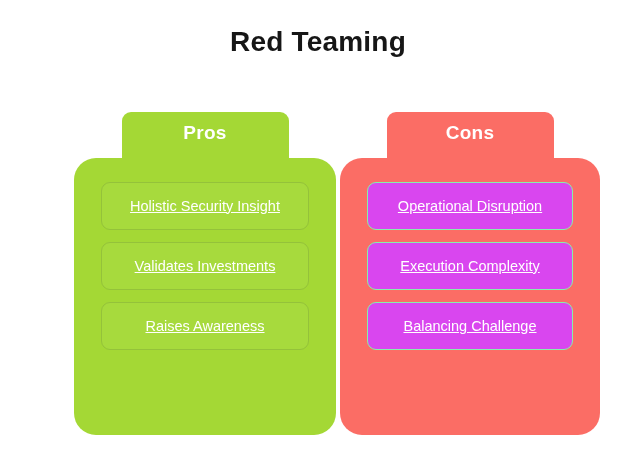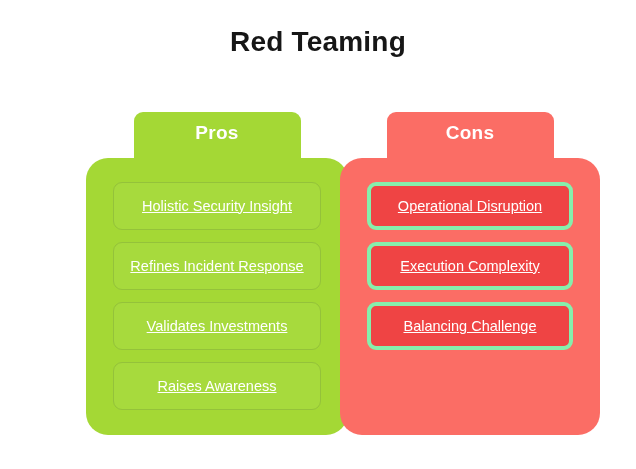--- a/index.html
+++ b/index.html
@@ -31,21 +31,21 @@
     font-weight: bold;
     color: #161616;
     letter-spacing: 0.2px;
   }
 
   
   .column {
     position: absolute;
     top: 112px;
   }
-  .column-pros { left: 50px; width: 262px; padding-left: 36px; }
+  .column-pros { left: 38px; width: 262px; padding-left: 36px; }
   .column-cons { left: 340px; width: 260px; }
 
   
   .col-header {
     position: relative;
     margin: 0 auto;
     width: 167px;
     height: 46px;
     border-radius: 9px 9px 0 0;
     display: flex;
@@ -97,36 +97,35 @@
     box-sizing: border-box;
     padding: 0 8px;
     line-height: 1.15;
     text-decoration: underline;
   }
   .column-pros .item {
     background: #a7da3d;
     border: 1px solid #94c23a;
   }
   .column-cons .item {
-    background: #ef4444;
-    border: 4px solid #86efac;
+    background: #d946ef;
+    border: 1px solid #86efac;
   }
 </style>
 </head>
 <body>
 
 <div class="canvas">
 
   <div class="page-title">Red Teaming</div>
 
   <div class="column column-pros">
     <div class="col-header">Pros</div>
     <div class="col-body">
       <div class="item">Holistic Security Insight</div>
-      <div class="item">Refines Incident Response</div>
       <div class="item">Validates Investments</div>
       <div class="item">Raises Awareness</div>
     </div>
   </div>
 
   <div class="column column-cons">
     <div class="col-header">Cons</div>
     <div class="col-body">
       <div class="item">Operational Disruption</div>
       <div class="item">Execution Complexity</div>

